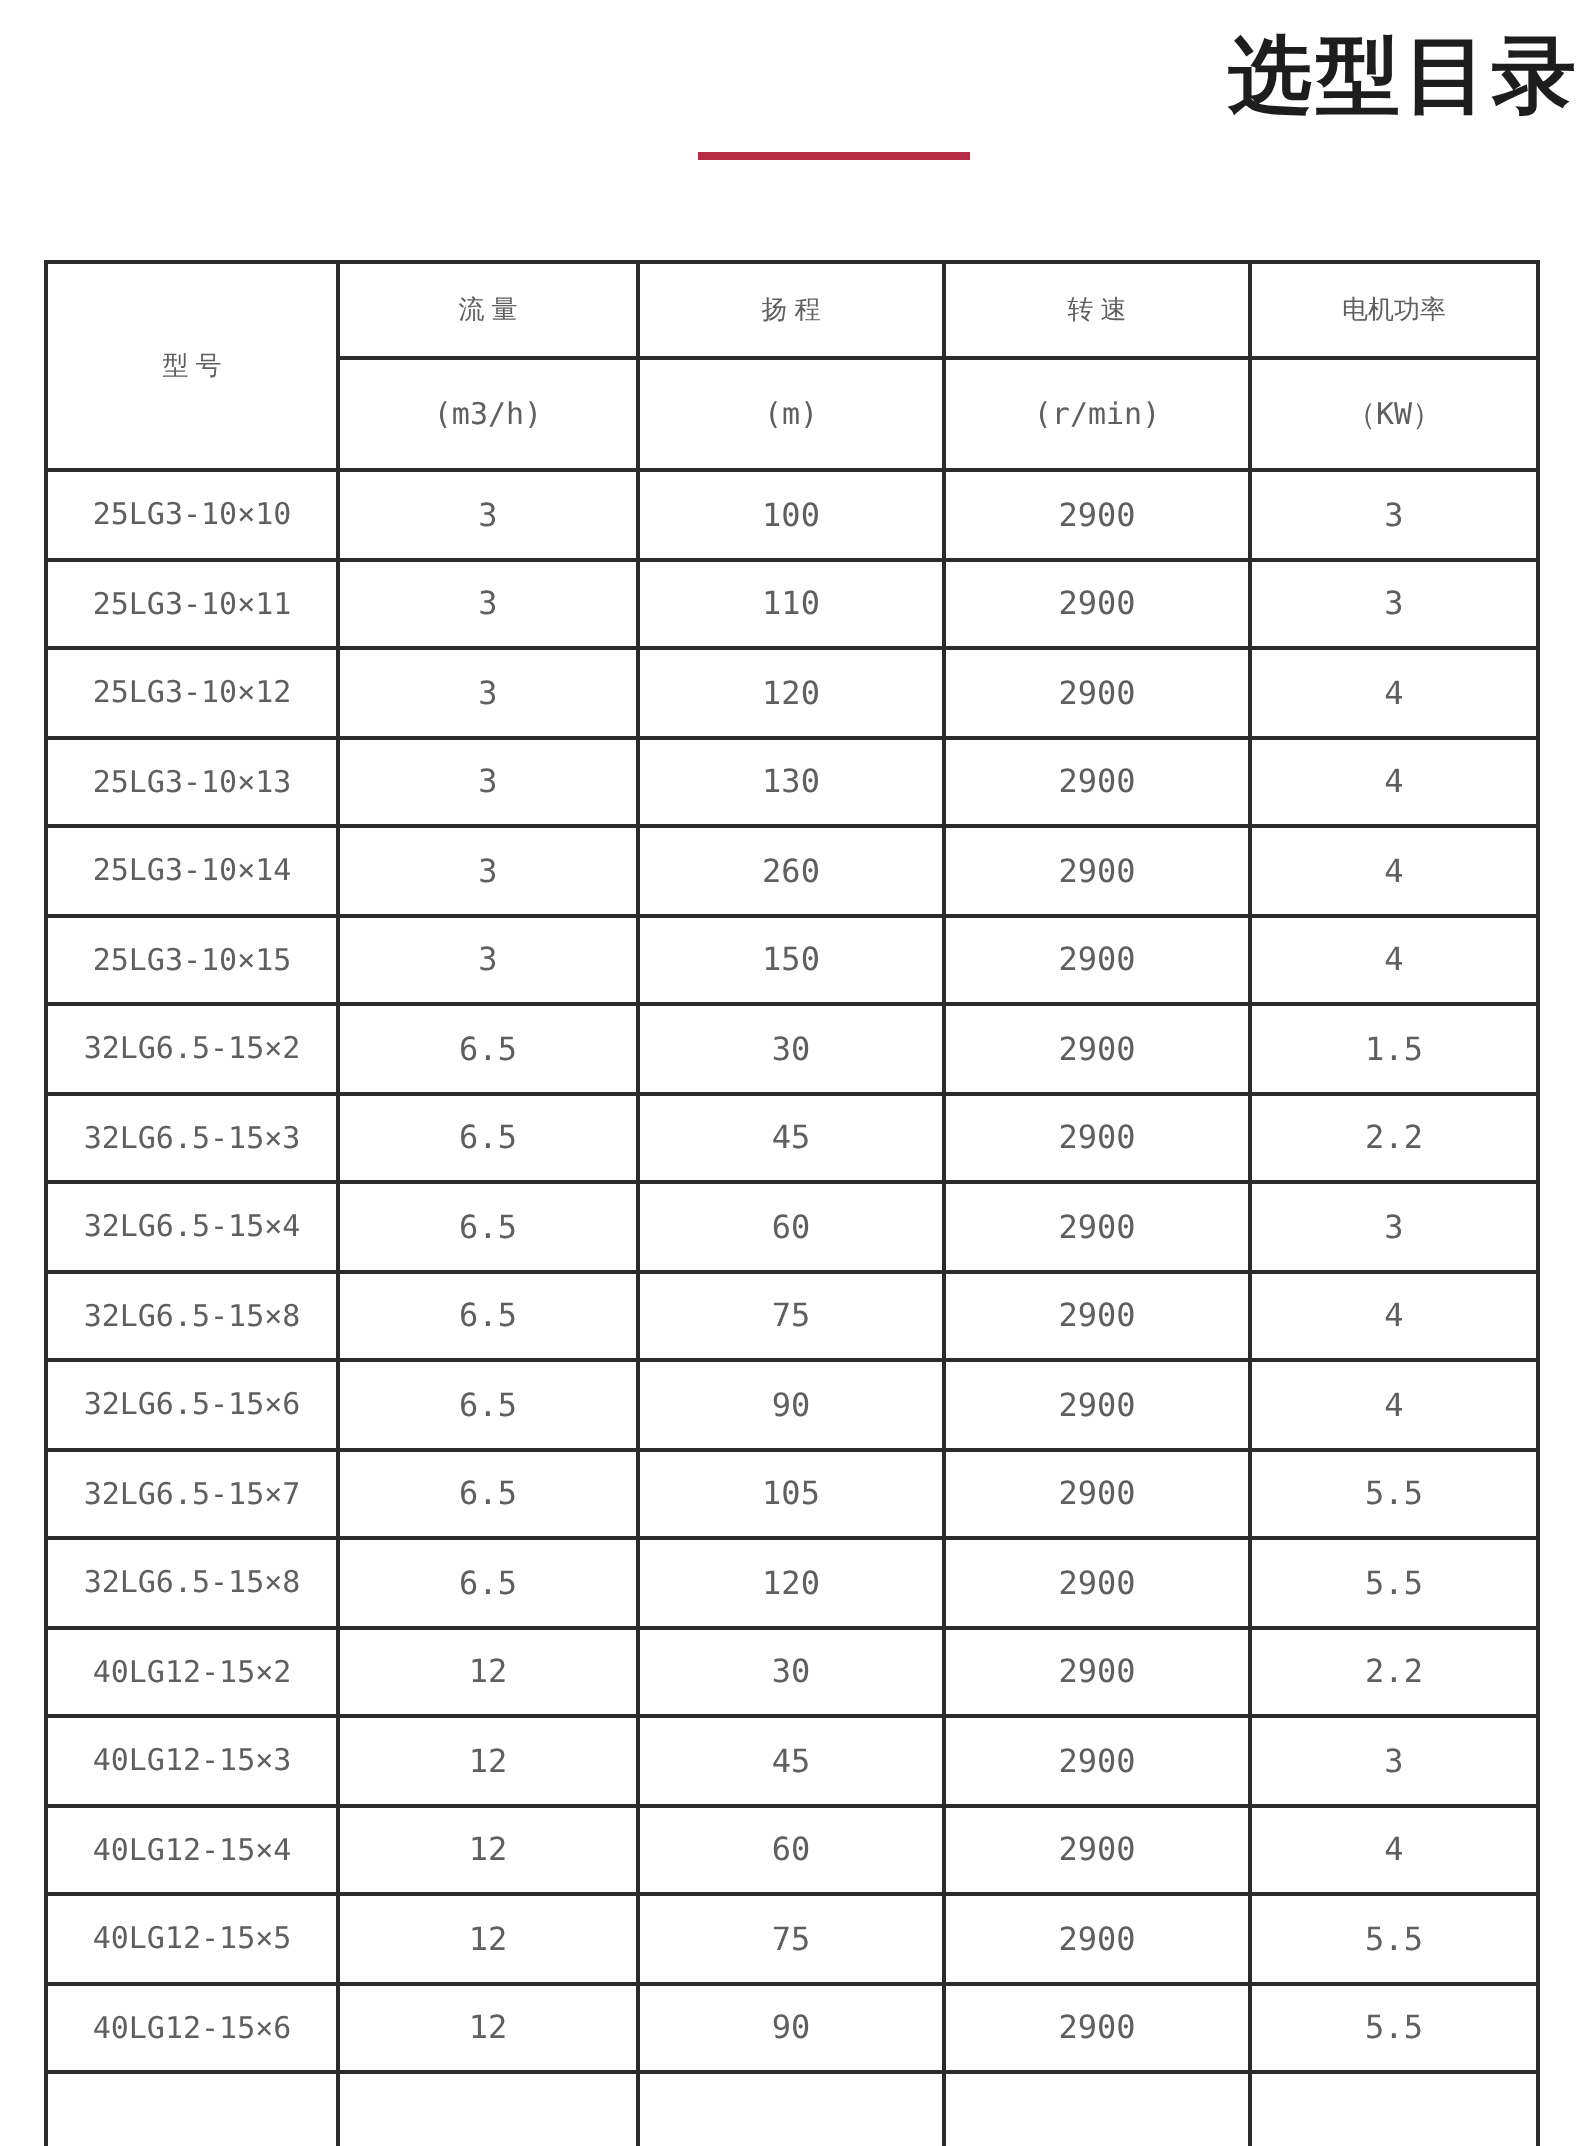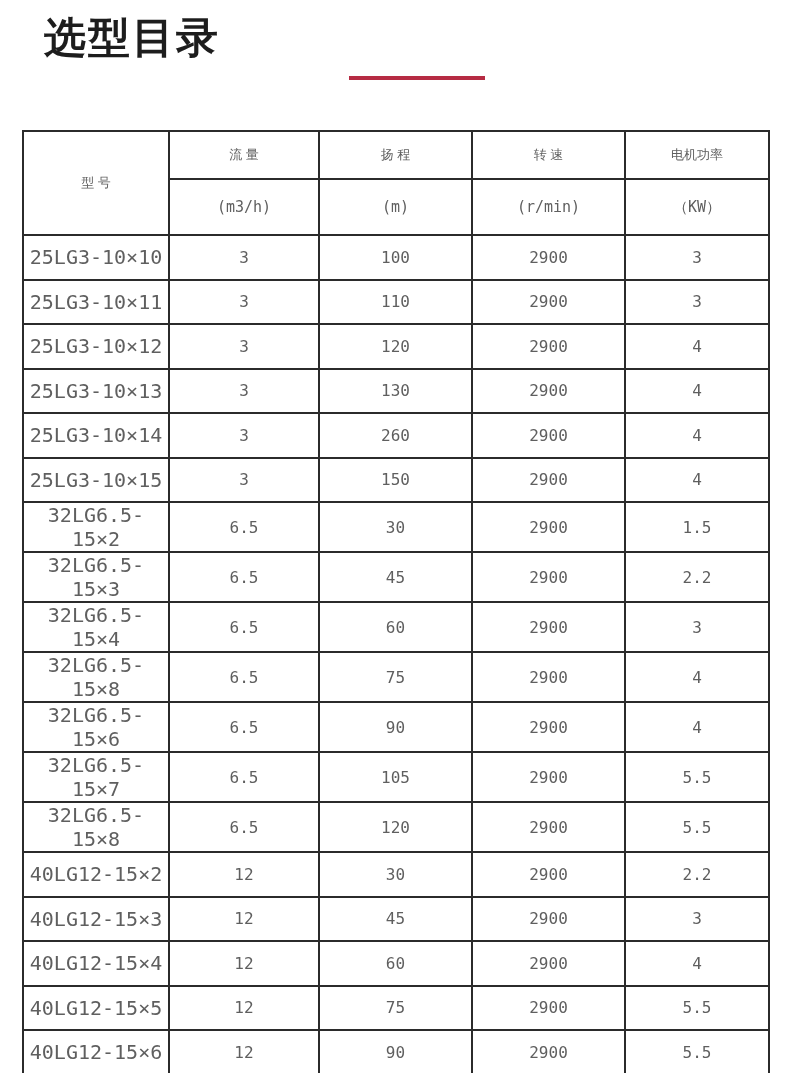--- a/index.html
+++ b/index.html
@@ -5,21 +5,21 @@
   * { box-sizing: border-box; }
   html, body {
     margin: 0; padding: 0;
     width: 790px; height: 1073px;
     background: #ffffff;
     overflow: hidden;
     font-family: "Liberation Sans", sans-serif;
   }
   .page { position: relative; width: 790px; height: 1073px; }
 
-  header { text-align: left; padding-top: 13px; padding-left: 44px; }
+  header { text-align: right; padding-top: 13px; padding-left: 44px; }
   h1.page-title {
     margin: 0;
     font-size: 42px;
     font-weight: bold;
     color: #1d1d1d;
     letter-spacing: 2px;
     line-height: 1.2;
     font-family: "Liberation Sans", sans-serif;
   }
   .title-underline {
@@ -55,21 +55,21 @@
     height: 56px;
     font-size: 15px;
     font-family: "DejaVu Sans Mono", "Liberation Mono", monospace;
   }
   tbody td {
     height: 44.5px;
     font-size: 16px;
     font-family: "DejaVu Sans Mono", "Liberation Mono", monospace;
     color: #5f5f5f;
   }
-  tbody td.cell-model { font-size: 20px; }
+  tbody td.cell-model { font-size: 15px; }
   tbody.partial td { height: 40px; border-bottom: none; }
 </style>
 </head>
 <body>
 
 <div class="page">
 
   <header>
     <h1 class="page-title">选型目录</h1>
     <div class="title-underline" style="background: rgb(182, 43, 67);"></div>

